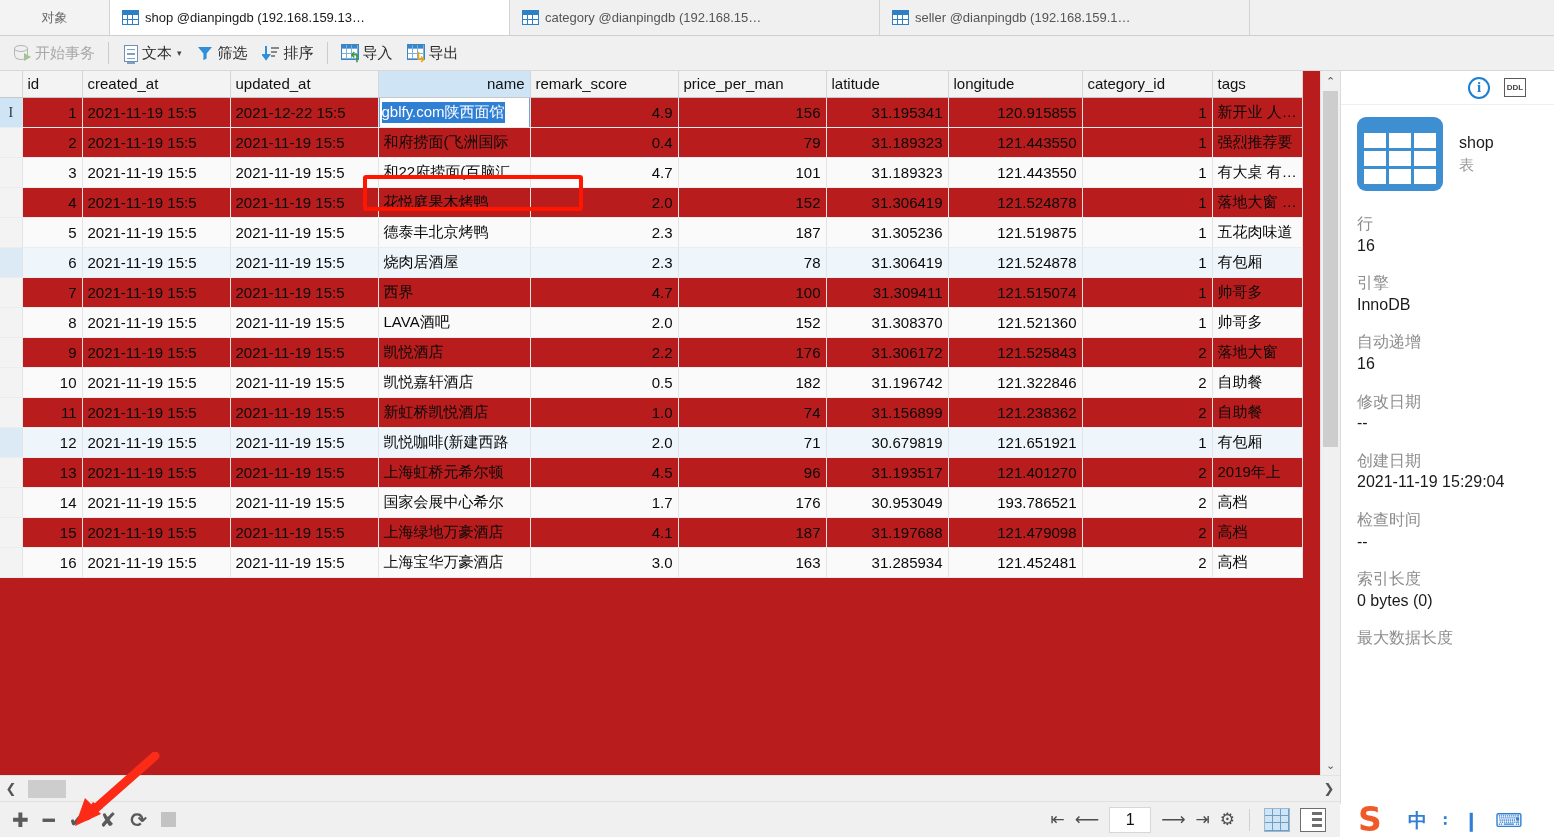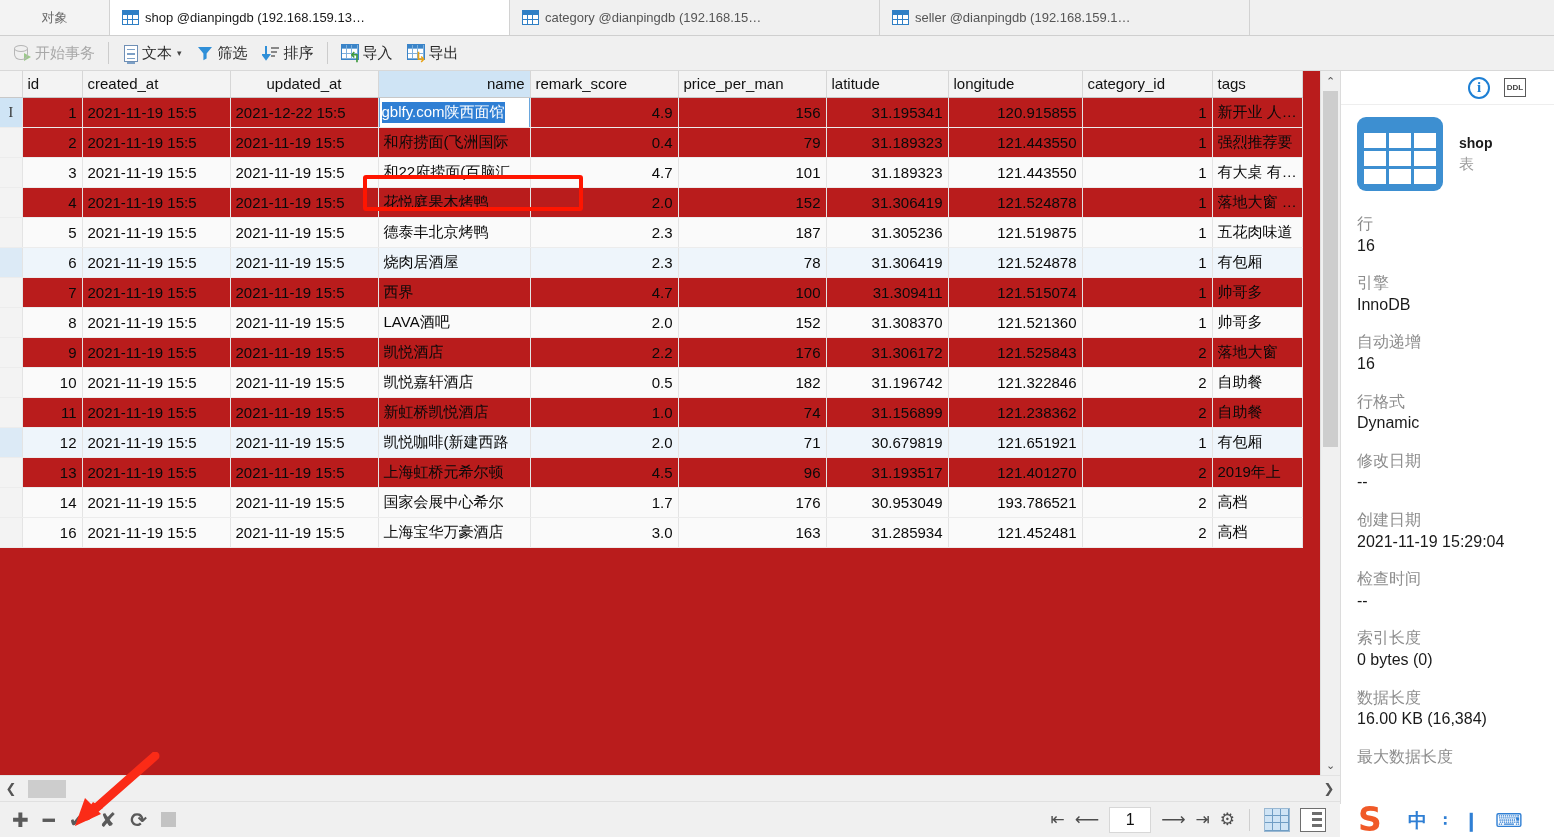--- a/index.html
+++ b/index.html
@@ -167,21 +167,21 @@
                font-size:15px; font-weight:bold; font-family:"Liberation Serif",serif;
                display:flex; align-items:center; justify-content:center; }
   .ddl-icon { width:22px; height:19px; border:1.6px solid #5a5a5a; color:#444; font-size:8px; font-weight:bold;
               display:flex; align-items:center; justify-content:center; letter-spacing:0px; }
   .sb-title { display:flex; align-items:center; gap:16px; padding: 12px 0 0 16px; }
   .bigtable {
     width: 86px; height: 74px; border-radius: 9px; background:#3d8fd1; padding: 16px 7px 7px 7px;
     display:grid; grid-template-columns:1fr 1fr 1fr; grid-template-rows:1fr 1fr 1fr; gap:3px;
   }
   .bigtable s { background:#ffffff; }
-  .sb-name { font-size: 14px; font-weight: bold; color:#1a1a1a; }
+  .sb-name { font-size: 16px; font-weight: normal; color:#1a1a1a; }
   .sb-sub { font-size: 15px; color:#9a9a9a; margin-top:4px; }
   .props { padding: 22px 0 0 16px; }
   .prop { margin-bottom: 16px; }
   .prop .k { font-size: 16px; color: #8d8d8d; line-height:1.35; }
   .prop .v { font-size: 16px; color: #1a1a1a; line-height:1.35; }
 
   
   .ime {
     position:absolute; left: 1340px; bottom: 0; width: 214px; height: 33px;
     background:#ffffff; display:flex; align-items:center; gap:16px; padding-left: 18px;
@@ -325,21 +325,21 @@
 
     <div class="gridwrap">
       <div class="gridscroll">
         <div class="gridarea">
           <table class="grid">
             <thead>
               <tr>
                 <th class="rowhdr" style="width:22px"></th>
               <th style="width: 60px;"><span>id</span></th>
                   <th style="width: 148px;"><span>created_at</span></th>
-                  <th style="width: 148px; text-align: center;"><span>updated_at</span></th>
+                  <th style="width: 148px;"><span>updated_at</span></th>
                   <th class="sel" style="width: 152px; text-align: right;"><span>name</span></th>
                   <th style="width: 148px;"><span>remark_score</span></th>
                   <th style="width: 148px;"><span>price_per_man</span></th>
                   <th style="width: 122px;"><span>latitude</span></th>
                   <th style="width: 134px;"><span>longitude</span></th>
                   <th style="width: 130px;"><span>category_id</span></th>
                   <th style="width: 86px;"><span>tags</span></th>
                 </tr>
             </thead>
             <tbody>
@@ -519,20 +519,33 @@
                 <tr class="alt">
                   <td class="rowhdr"></td>
                   <td class="num">14</td>
                   <td>2021-11-19 15:5</td>
                   <td>2021-11-19 15:5</td>
                   <td>国家会展中心希尔</td>
                   <td class="num">1.7</td>
                   <td class="num">176</td>
                   <td class="num">30.953049</td>
                   <td class="num">193.786521</td>
+                  <td class="num">2</td>
+                  <td>高档</td>
+                </tr>
+                <tr class="">
+                  <td class="rowhdr"></td>
+                  <td class="num">15</td>
+                  <td>2021-11-19 15:5</td>
+                  <td>2021-11-19 15:5</td>
+                  <td>上海绿地万豪酒店</td>
+                  <td class="num">4.1</td>
+                  <td class="num">187</td>
+                  <td class="num">31.197688</td>
+                  <td class="num">121.479098</td>
                   <td class="num">2</td>
                   <td>高档</td>
                 </tr>
                 <tr class="alt">
                   <td class="rowhdr"></td>
                   <td class="num">16</td>
                   <td>2021-11-19 15:5</td>
                   <td>2021-11-19 15:5</td>
                   <td>上海宝华万豪酒店</td>
                   <td class="num">3.0</td>
@@ -632,42 +645,34 @@
           </div>
           <div class="prop">
             <div class="k">引擎</div>
             <div class="v">InnoDB</div>
           </div>
           <div class="prop">
             <div class="k">自动递增</div>
             <div class="v">16</div>
           </div>
           <div class="prop">
-            <div class="k">行格式</div>
-            <div class="v">Dynamic</div>
-          </div>
-          <div class="prop">
             <div class="k">修改日期</div>
             <div class="v">--</div>
           </div>
           <div class="prop">
             <div class="k">创建日期</div>
             <div class="v">2021-11-19 15:29:04</div>
           </div>
           <div class="prop">
             <div class="k">检查时间</div>
             <div class="v">--</div>
           </div>
           <div class="prop">
             <div class="k">索引长度</div>
             <div class="v">0 bytes (0)</div>
-          </div>
-          <div class="prop">
-            <div class="k">数据长度</div>
-            <div class="v">16.00 KB (16,384)</div>
           </div>
           <div class="prop">
             <div class="k">最大数据长度</div>
             <div class="v"></div>
           </div>
         </div>
     </div>
   </div>
 
   <div class="ime">

